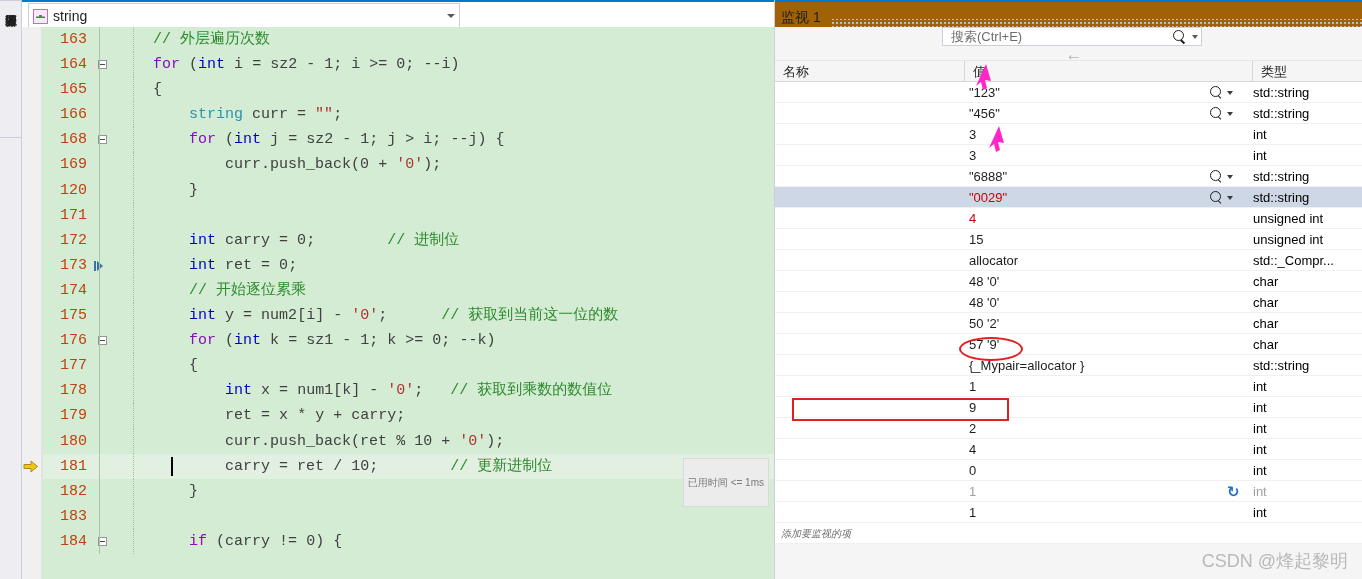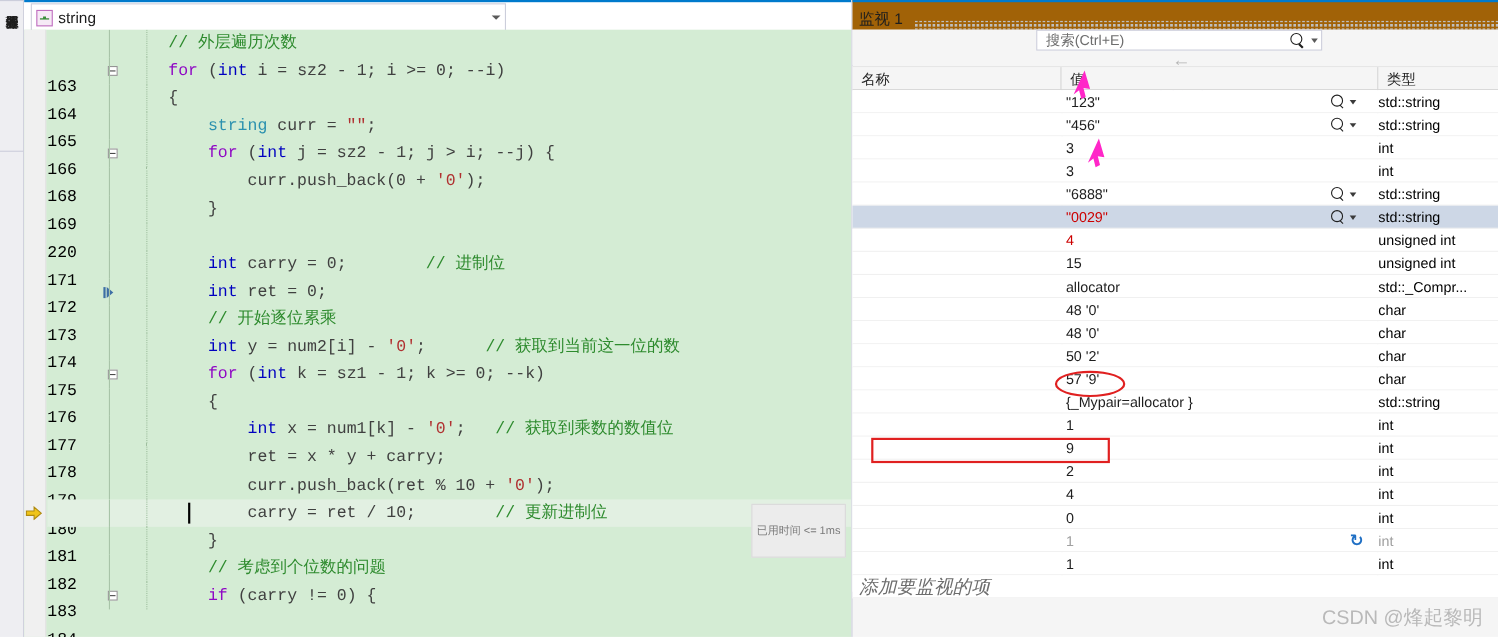--- a/index.html
+++ b/index.html
@@ -77,23 +77,22 @@
   }
   .code-body { position: absolute; left: 21px; top: 0; width: 731px; height: 552px; }
   .code-line {
     position: relative; height: 25.1px; line-height: 25.1px;
     white-space: pre; font-family: "Liberation Mono", "DejaVu Sans Mono", monospace;
     font-size: 15px;
   }
   .code-line.current { background: #e2f0e2; }
   .ln {
     position: absolute; left: 0; top: 0; width: 44px;
-    text-align: left; color: #000000; font-size: 15px;
+    text-align: right; color: #c2410c; font-size: 15px;
     font-family: "Liberation Mono", "DejaVu Sans Mono", monospace;
-    margin-top: 40px;
   }
   .fold-box {
     position: absolute; left: 55px; top: 8px; width: 9px; height: 9px;
     border: 1px solid #949494; background: #fff;
   }
   .fold-box::after {
     content: ""; position: absolute; left: 1px; top: 3px;
     width: 5px; height: 1px; background: #4a4a4a;
   }
   .step-arrow {
@@ -237,21 +236,21 @@
   .mag-caret {
     position: absolute; left: 452px; top: 9px; width: 0; height: 0;
     border-left: 3.5px solid transparent; border-right: 3.5px solid transparent;
     border-top: 4px solid #3a3a3a;
   }
   .refresh-ico {
     position: absolute; left: 452px; top: 2px; color: #1f6fc4;
     font-size: 15px; line-height: 17px; font-weight: bold;
   }
   .add-row {
-    position: relative; height: 21px; line-height: 21px; font-size: 17px;
+    position: relative; height: 21px; line-height: 21px; font-size: 10px;
     color: #6d6d6d; font-style: italic; background: #fff;
     border-bottom: 1px solid #f0f0f0;
   }
   .add-row .c-name { padding-left: 6px; }
   .grid-vline {
     position: absolute; top: 0; width: 1px; height: 100%; background: #e8e8e8;
   }
   .watermark {
     position: absolute; right: 14px; bottom: 6px;
     font-size: 18px; color: #b9b9b9;
@@ -287,36 +286,36 @@
 
     <div class="code-area">
       <div class="bp-gutter"></div>
       <div class="code-body">
           <div class="code-line"><span class="ln">163</span><span class="vbar" style="left: 56px;"></span><span class="indent-guide" style="left: 90px;"></span><span class="code-text">&nbsp;&nbsp;&nbsp;&nbsp;<span class="t-cmt">//&nbsp;外层遍历次数</span></span></div>
           <div class="code-line"><span class="ln">164</span><span class="fold-box"></span><span class="vbar" style="left: 56px;"></span><span class="indent-guide" style="left: 90px;"></span><span class="code-text">&nbsp;&nbsp;&nbsp;&nbsp;<span class="t-ctl">for</span>&nbsp;<span class="t-pln">(</span><span class="t-kw">int</span>&nbsp;<span class="t-pln">i</span>&nbsp;<span class="t-pln">=</span>&nbsp;<span class="t-pln">sz2</span>&nbsp;<span class="t-pln">-</span>&nbsp;<span class="t-pln">1</span><span class="t-pln">;</span>&nbsp;<span class="t-pln">i</span>&nbsp;<span class="t-pln">&gt;</span><span class="t-pln">=</span>&nbsp;<span class="t-pln">0</span><span class="t-pln">;</span>&nbsp;<span class="t-pln">-</span><span class="t-pln">-</span><span class="t-pln">i</span><span class="t-pln">)</span></span></div>
           <div class="code-line"><span class="ln">165</span><span class="vbar" style="left: 56px;"></span><span class="indent-guide" style="left: 90px;"></span><span class="code-text">&nbsp;&nbsp;&nbsp;&nbsp;<span class="t-pln">{</span></span></div>
           <div class="code-line"><span class="ln">166</span><span class="vbar" style="left: 56px;"></span><span class="indent-guide" style="left: 90px;"></span><span class="code-text">&nbsp;&nbsp;&nbsp;&nbsp;&nbsp;&nbsp;&nbsp;&nbsp;<span class="t-type">string</span>&nbsp;<span class="t-pln">curr</span>&nbsp;<span class="t-pln">=</span>&nbsp;<span class="t-str">""</span><span class="t-pln">;</span></span></div>
           <div class="code-line"><span class="ln">168</span><span class="fold-box"></span><span class="vbar" style="left: 56px;"></span><span class="indent-guide" style="left: 90px;"></span><span class="code-text">&nbsp;&nbsp;&nbsp;&nbsp;&nbsp;&nbsp;&nbsp;&nbsp;<span class="t-ctl">for</span>&nbsp;<span class="t-pln">(</span><span class="t-kw">int</span>&nbsp;<span class="t-pln">j</span>&nbsp;<span class="t-pln">=</span>&nbsp;<span class="t-pln">sz2</span>&nbsp;<span class="t-pln">-</span>&nbsp;<span class="t-pln">1</span><span class="t-pln">;</span>&nbsp;<span class="t-pln">j</span>&nbsp;<span class="t-pln">&gt;</span>&nbsp;<span class="t-pln">i</span><span class="t-pln">;</span>&nbsp;<span class="t-pln">-</span><span class="t-pln">-</span><span class="t-pln">j</span><span class="t-pln">)</span>&nbsp;<span class="t-pln">{</span></span></div>
           <div class="code-line"><span class="ln">169</span><span class="vbar" style="left: 56px;"></span><span class="indent-guide" style="left: 90px;"></span><span class="code-text">&nbsp;&nbsp;&nbsp;&nbsp;&nbsp;&nbsp;&nbsp;&nbsp;&nbsp;&nbsp;&nbsp;&nbsp;<span class="t-pln">curr</span><span class="t-pln">.</span><span class="t-pln">push_back</span><span class="t-pln">(</span><span class="t-pln">0</span>&nbsp;<span class="t-pln">+</span>&nbsp;<span class="t-str">'0'</span><span class="t-pln">)</span><span class="t-pln">;</span></span></div>
-          <div class="code-line"><span class="ln">220</span><span class="vbar" style="left: 56px;"></span><span class="indent-guide" style="left: 90px;"></span><span class="code-text">&nbsp;&nbsp;&nbsp;&nbsp;&nbsp;&nbsp;&nbsp;&nbsp;<span class="t-pln">}</span></span></div>
+          <div class="code-line"><span class="ln">120</span><span class="vbar" style="left: 56px;"></span><span class="indent-guide" style="left: 90px;"></span><span class="code-text">&nbsp;&nbsp;&nbsp;&nbsp;&nbsp;&nbsp;&nbsp;&nbsp;<span class="t-pln">}</span></span></div>
           <div class="code-line"><span class="ln">171</span><span class="vbar" style="left: 56px;"></span><span class="indent-guide" style="left: 90px;"></span><span class="code-text"></span></div>
           <div class="code-line"><span class="ln">172</span><span class="vbar" style="left: 56px;"></span><span class="indent-guide" style="left: 90px;"></span><span class="code-text">&nbsp;&nbsp;&nbsp;&nbsp;&nbsp;&nbsp;&nbsp;&nbsp;<span class="t-kw">int</span>&nbsp;<span class="t-pln">carry</span>&nbsp;<span class="t-pln">=</span>&nbsp;<span class="t-pln">0</span><span class="t-pln">;</span>&nbsp;&nbsp;&nbsp;&nbsp;&nbsp;&nbsp;&nbsp;&nbsp;<span class="t-cmt">//&nbsp;进制位</span></span></div>
           <div class="code-line"><span class="ln">173</span><span class="step-arrow"></span><span class="vbar" style="left: 56px;"></span><span class="indent-guide" style="left: 90px;"></span><span class="code-text">&nbsp;&nbsp;&nbsp;&nbsp;&nbsp;&nbsp;&nbsp;&nbsp;<span class="t-kw">int</span>&nbsp;<span class="t-pln">ret</span>&nbsp;<span class="t-pln">=</span>&nbsp;<span class="t-pln">0</span><span class="t-pln">;</span></span></div>
           <div class="code-line"><span class="ln">174</span><span class="vbar" style="left: 56px;"></span><span class="indent-guide" style="left: 90px;"></span><span class="code-text">&nbsp;&nbsp;&nbsp;&nbsp;&nbsp;&nbsp;&nbsp;&nbsp;<span class="t-cmt">//&nbsp;开始逐位累乘</span></span></div>
           <div class="code-line"><span class="ln">175</span><span class="vbar" style="left: 56px;"></span><span class="indent-guide" style="left: 90px;"></span><span class="code-text">&nbsp;&nbsp;&nbsp;&nbsp;&nbsp;&nbsp;&nbsp;&nbsp;<span class="t-kw">int</span>&nbsp;<span class="t-pln">y</span>&nbsp;<span class="t-pln">=</span>&nbsp;<span class="t-pln">num2</span><span class="t-pln">[</span><span class="t-pln">i</span><span class="t-pln">]</span>&nbsp;<span class="t-pln">-</span>&nbsp;<span class="t-str">'0'</span><span class="t-pln">;</span>&nbsp;&nbsp;&nbsp;&nbsp;&nbsp;&nbsp;<span class="t-cmt">//&nbsp;获取到当前这一位的数</span></span></div>
           <div class="code-line"><span class="ln">176</span><span class="fold-box"></span><span class="vbar" style="left: 56px;"></span><span class="indent-guide" style="left: 90px;"></span><span class="code-text">&nbsp;&nbsp;&nbsp;&nbsp;&nbsp;&nbsp;&nbsp;&nbsp;<span class="t-ctl">for</span>&nbsp;<span class="t-pln">(</span><span class="t-kw">int</span>&nbsp;<span class="t-pln">k</span>&nbsp;<span class="t-pln">=</span>&nbsp;<span class="t-pln">sz1</span>&nbsp;<span class="t-pln">-</span>&nbsp;<span class="t-pln">1</span><span class="t-pln">;</span>&nbsp;<span class="t-pln">k</span>&nbsp;<span class="t-pln">&gt;</span><span class="t-pln">=</span>&nbsp;<span class="t-pln">0</span><span class="t-pln">;</span>&nbsp;<span class="t-pln">-</span><span class="t-pln">-</span><span class="t-pln">k</span><span class="t-pln">)</span></span></div>
           <div class="code-line"><span class="ln">177</span><span class="vbar" style="left: 56px;"></span><span class="indent-guide" style="left: 90px;"></span><span class="code-text">&nbsp;&nbsp;&nbsp;&nbsp;&nbsp;&nbsp;&nbsp;&nbsp;<span class="t-pln">{</span></span></div>
           <div class="code-line"><span class="ln">178</span><span class="vbar" style="left: 56px;"></span><span class="indent-guide" style="left: 90px;"></span><span class="code-text">&nbsp;&nbsp;&nbsp;&nbsp;&nbsp;&nbsp;&nbsp;&nbsp;&nbsp;&nbsp;&nbsp;&nbsp;<span class="t-kw">int</span>&nbsp;<span class="t-pln">x</span>&nbsp;<span class="t-pln">=</span>&nbsp;<span class="t-pln">num1</span><span class="t-pln">[</span><span class="t-pln">k</span><span class="t-pln">]</span>&nbsp;<span class="t-pln">-</span>&nbsp;<span class="t-str">'0'</span><span class="t-pln">;</span>&nbsp;&nbsp;&nbsp;<span class="t-cmt">//&nbsp;获取到乘数的数值位</span></span></div>
           <div class="code-line"><span class="ln">179</span><span class="vbar" style="left: 56px;"></span><span class="indent-guide" style="left: 90px;"></span><span class="code-text">&nbsp;&nbsp;&nbsp;&nbsp;&nbsp;&nbsp;&nbsp;&nbsp;&nbsp;&nbsp;&nbsp;&nbsp;<span class="t-pln">ret</span>&nbsp;<span class="t-pln">=</span>&nbsp;<span class="t-pln">x</span>&nbsp;<span class="t-pln">*</span>&nbsp;<span class="t-pln">y</span>&nbsp;<span class="t-pln">+</span>&nbsp;<span class="t-pln">carry</span><span class="t-pln">;</span></span></div>
           <div class="code-line"><span class="ln">180</span><span class="vbar" style="left: 56px;"></span><span class="indent-guide" style="left: 90px;"></span><span class="code-text">&nbsp;&nbsp;&nbsp;&nbsp;&nbsp;&nbsp;&nbsp;&nbsp;&nbsp;&nbsp;&nbsp;&nbsp;<span class="t-pln">curr</span><span class="t-pln">.</span><span class="t-pln">push_back</span><span class="t-pln">(</span><span class="t-pln">ret</span>&nbsp;<span class="t-pln">%</span>&nbsp;<span class="t-pln">1</span><span class="t-pln">0</span>&nbsp;<span class="t-pln">+</span>&nbsp;<span class="t-str">'0'</span><span class="t-pln">)</span><span class="t-pln">;</span></span></div>
           <div class="code-line current"><span class="ln">181</span><span class="vbar" style="left: 56px;"></span><span class="indent-guide" style="left: 90px;"></span><span class="code-text">&nbsp;&nbsp;&nbsp;&nbsp;&nbsp;&nbsp;&nbsp;&nbsp;&nbsp;&nbsp;&nbsp;&nbsp;<span class="t-pln">carry</span>&nbsp;<span class="t-pln">=</span>&nbsp;<span class="t-pln">ret</span>&nbsp;<span class="t-pln">/</span>&nbsp;<span class="t-pln">1</span><span class="t-pln">0</span><span class="t-pln">;</span>&nbsp;&nbsp;&nbsp;&nbsp;&nbsp;&nbsp;&nbsp;&nbsp;<span class="t-cmt">//&nbsp;更新进制位</span></span><span class="cursor-bar"></span><span class="yellow-arrow" style="left: -20px; top: 6px;"><svg width="16" height="13" viewBox="0 0 16 13">
                 <path d="M1 4.5h7V1l6.5 5.5L8 12V8.5H1z" fill="#f0c419" stroke="#b08a10" stroke-width="1"></path>
               </svg></span><span class="elapsed">已用时间 &lt;= 1ms</span></div>
           <div class="code-line"><span class="ln">182</span><span class="vbar" style="left: 56px;"></span><span class="indent-guide" style="left: 90px;"></span><span class="code-text">&nbsp;&nbsp;&nbsp;&nbsp;&nbsp;&nbsp;&nbsp;&nbsp;<span class="t-pln">}</span></span></div>
-          <div class="code-line"><span class="ln">183</span><span class="vbar" style="left: 56px;"></span><span class="indent-guide" style="left: 90px;"></span><span class="code-text">&nbsp;&nbsp;&nbsp;&nbsp;&nbsp;&nbsp;&nbsp;&nbsp;<span class="t-cmt">//&nbsp;考虑到个位数的问题</span></span></div>
+          <div class="code-line"><span class="ln">183</span><span class="vbar" style="left: 56px;"></span><span class="indent-guide" style="left: 90px;"></span></div>
           <div class="code-line"><span class="ln">184</span><span class="fold-box"></span><span class="vbar" style="left: 56px;"></span><span class="indent-guide" style="left: 90px;"></span><span class="code-text">&nbsp;&nbsp;&nbsp;&nbsp;&nbsp;&nbsp;&nbsp;&nbsp;<span class="t-ctl">if</span>&nbsp;<span class="t-pln">(</span><span class="t-pln">carry</span>&nbsp;<span class="t-pln">!</span><span class="t-pln">=</span>&nbsp;<span class="t-pln">0</span><span class="t-pln">)</span>&nbsp;<span class="t-pln">{</span></span></div>
         </div>
     </div>
   </div>
 
   <div class="watch-pane">
 
     <div class="watch-titlebar">
       <span class="watch-title">监视 1</span>
       <span class="grip"></span>

